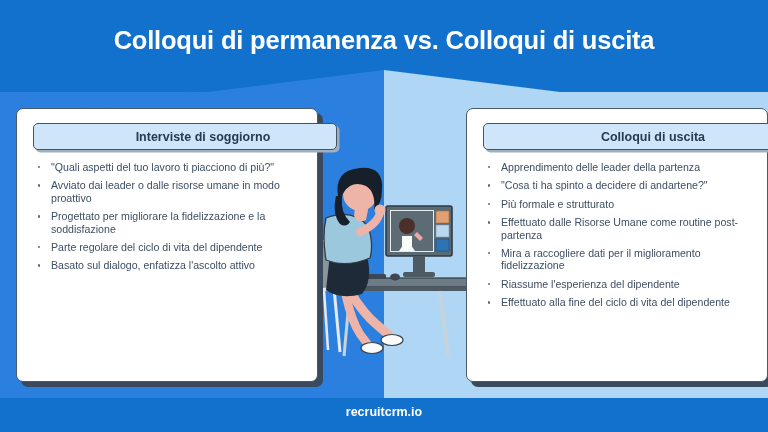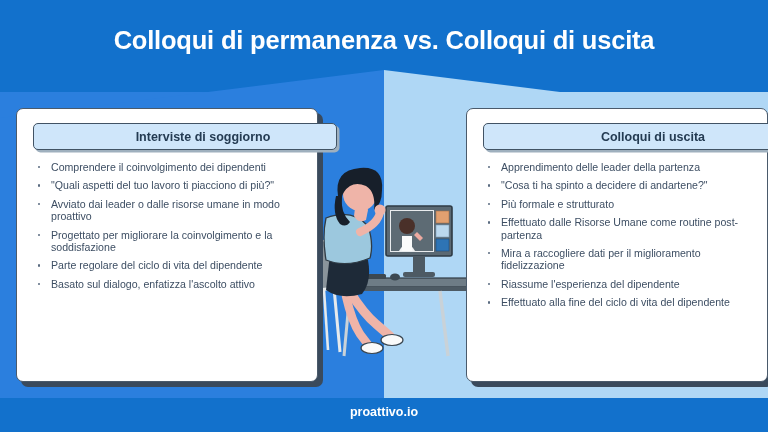--- a/index.html
+++ b/index.html
@@ -220,24 +220,23 @@
       <path d="M48 36 q-4 -26 22 -28 q24 -2 22 22 q0 14 -8 20 q2 -18 -8 -24 q-14 -6 -22 6 q-4 6 -2 14 q-4 -4 -4 -10 z" fill="#171F2A"></path>
       <path d="M46 36 q-4 18 4 28 q6 4 10 -2 q-10 -10 -8 -26 z" fill="#171F2A"></path>
 
       <circle cx="90" cy="50" r="5.5" fill="#EFB4A8"></circle>
     </svg>
   </div>
 
   <div class="card card-left">
     <div class="pill">Interviste di soggiorno</div>
     <ul class="bullets">
-      <li>Comprendere il coinvolgimento dei dipendenti</li>
       <li>"Quali aspetti del tuo lavoro ti piacciono di più?"</li>
       <li>Avviato dai leader o dalle risorse umane in modo proattivo</li>
-      <li>Progettato per migliorare la coinvolgimento e la soddisfazione</li>
+      <li>Progettato per migliorare la fidelizzazione e la soddisfazione</li>
       <li>Parte regolare del ciclo di vita del dipendente</li>
       <li>Basato sul dialogo, enfatizza l'ascolto attivo</li>
     </ul>
   </div>
 
   <div class="card card-right">
     <div class="pill">Colloqui di uscita</div>
     <ul class="bullets">
       <li>Apprendimento delle leader della partenza</li>
       <li>"Cosa ti ha spinto a decidere di andartene?"</li>
@@ -245,15 +244,15 @@
       <li>Effettuato dalle Risorse Umane come routine post-partenza</li>
       <li>Mira a raccogliere dati per il miglioramento fidelizzazione</li>
       <li>Riassume l'esperienza del dipendente</li>
       <li>Effettuato alla fine del ciclo di vita del dipendente</li>
     </ul>
   </div>
 
   <div class="bg-bottom-strip-l"></div>
   <div class="bg-bottom-strip-r"></div>
 
-  <div class="footer">proattivo.io</div>
+  <div class="footer">recruitcrm.io</div>
 
 </div>
 
 </body></html>

